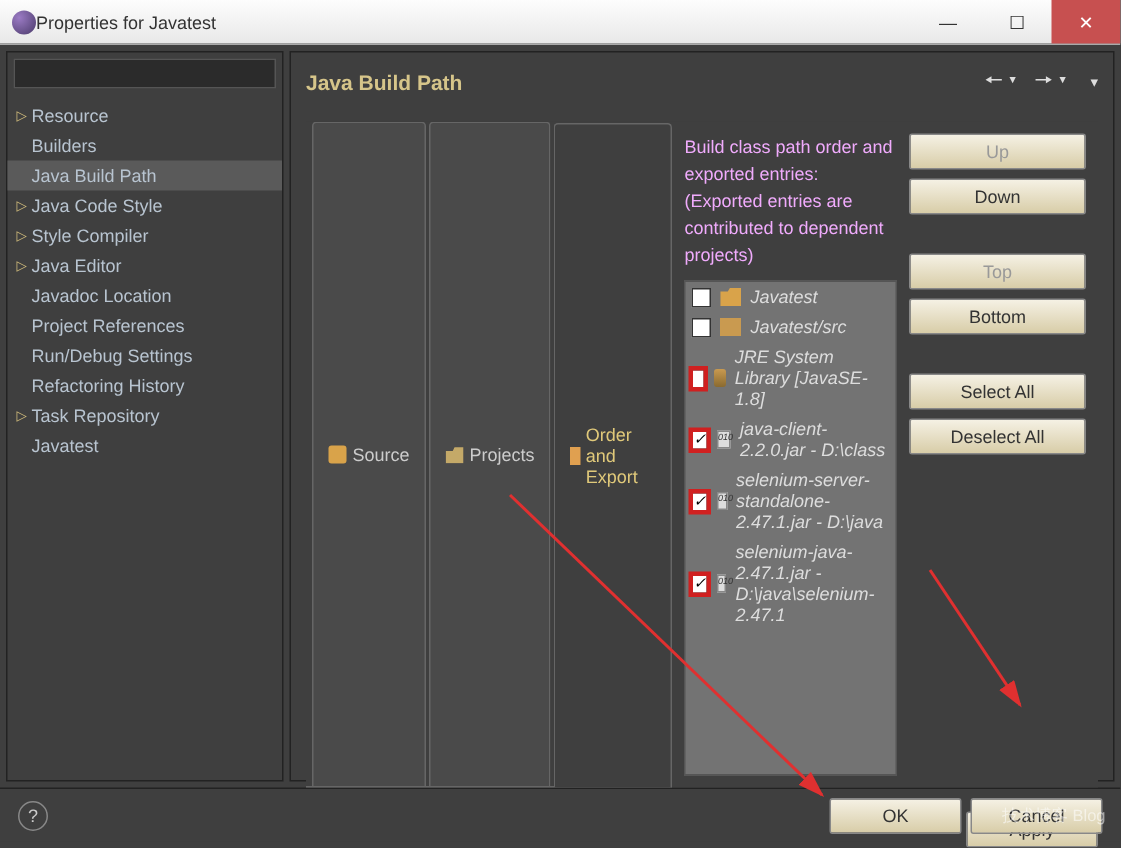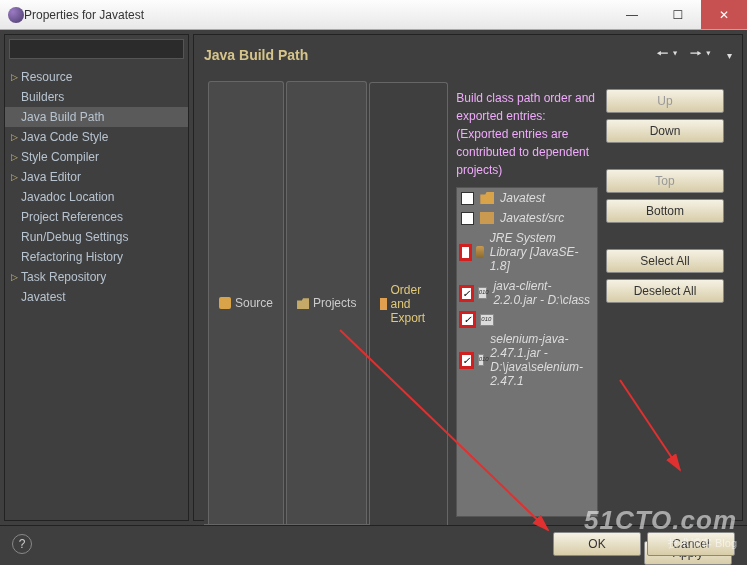--- a/index.html
+++ b/index.html
@@ -184,20 +184,21 @@
                 <span>JRE System Library [JavaSE-1.8]</span>
               </div>
               <div class="row">
                 <span class="cb hl">✓</span>
                 <span class="ricon jar"></span>
                 <span>java-client-2.2.0.jar - D:\class</span>
               </div>
               <div class="row">
                 <span class="cb hl">✓</span>
                 <span class="ricon jar"></span>
+                <span>selenium-server-standalone-2.47.1.jar - D:\java</span>
               </div>
               <div class="row">
                 <span class="cb hl">✓</span>
                 <span class="ricon jar"></span>
                 <span>selenium-java-2.47.1.jar - D:\java\selenium-2.47.1</span>
               </div>
             </div>
         </div>
         <div class="btncol">
           <div class="btn disabled">Up</div>
@@ -229,15 +230,14 @@
   <defs>
       <marker id="ah" markerWidth="10" markerHeight="10" refX="8" refY="3" orient="auto">
         <path d="M0,0 L9,3 L0,6 Z" fill="#e03030"></path>
       </marker>
     </defs>
   <line x1="340" y1="330" x2="548" y2="530" stroke="#e03030" stroke-width="2" marker-end="url(#ah)"></line>
   <line x1="620" y1="380" x2="680" y2="470" stroke="#e03030" stroke-width="2" marker-end="url(#ah)"></line>
 </svg>
 
 <div class="watermark">
-  <div class="big">51CTO.com</div>
   <div class="small">技术博客    Blog</div>
 </div>
 
 </body></html>

